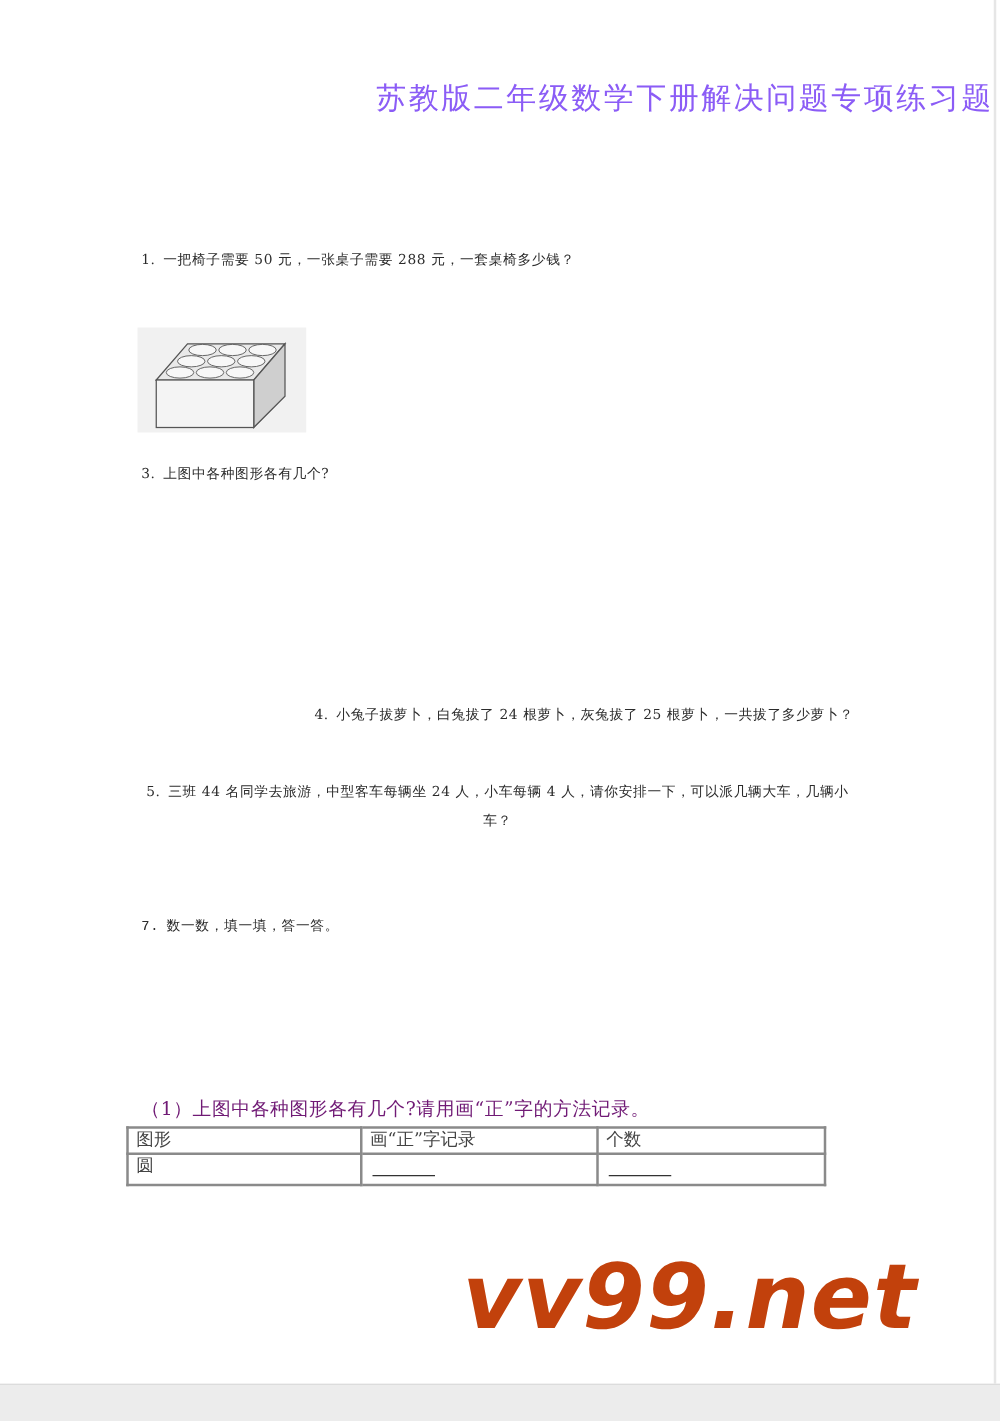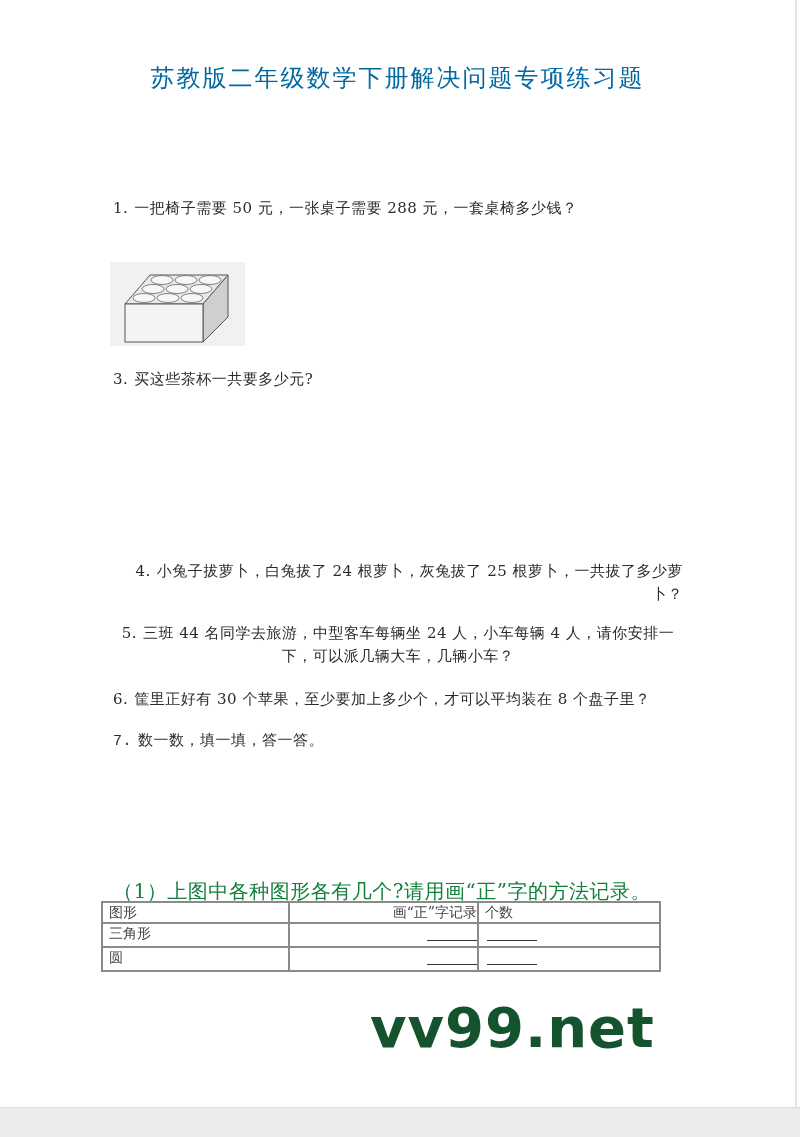--- a/index.html
+++ b/index.html
@@ -12,56 +12,57 @@
   .page {
     position: absolute; left: 0; top: 0; width: 795px; height: 1107px;
     background: #ffffff;
     border-right: 2px solid #e6e6e6;
   }
   .bottom-bar {
     position: absolute; left: 0; top: 1107px; width: 800px; height: 30px;
     background: #ececec; border-top: 1px solid #dcdcdc;
   }
   .title {
-    position: absolute; left: 0; top: 62px; width: 795px; text-align: center;
+    position: absolute; left: 0; top: 62px; width: 795px; text-align: right;
     font-family: "DejaVu Sans", "Liberation Sans", sans-serif;
-    font-size: 24px; letter-spacing: 2px; color: #0369a1;
+    font-size: 24px; letter-spacing: 2px; color: #8b5cf6;
   }
   .q {
-    position: absolute; left: 113px; font-size: 15px; line-height: 22px;
+    position: absolute; left: 113px; font-size: 11px; line-height: 22px;
     color: #2b2b2b; width: 570px; letter-spacing: 0.5px;
   }
   .q .num { margin-right: 6px; }
   .figure {
     position: absolute; left: 110px; top: 262px; width: 135px; height: 84px;
     background: #f1f1f1;
   }
   .sub {
-    position: absolute; left: 113px; top: 878px; font-size: 20px; color: #15803d;
+    position: absolute; left: 113px; top: 878px; font-size: 15px; color: #701a75;
     letter-spacing: 0.5px;
   }
   table.record {
     position: absolute; left: 101px; top: 901px; width: 560px;
     border-collapse: collapse; font-size: 14px; color: #444;
   }
   table.record td {
     border: 2px solid #8a8a8a; height: 19px; padding: 0 0 0 6px;
     vertical-align: top; line-height: 19px;
   }
   table.record td.c1 { width: 179px; margin-top: 32px; }
-  table.record td.c2 { width: 181px; text-align: right; }
+  table.record td.c2 { width: 181px; }
   .blank {
     display: inline-block; width: 50px; border-bottom: 1px solid #333;
     height: 16px; margin-left: 2px;
   }
   .watermark {
     position: absolute; left: 370px; top: 995px;
     font-family: "DejaVu Sans", "Liberation Sans", sans-serif;
-    font-weight: bold; font-size: 56px; color: #14532d; letter-spacing: 1px;
+    font-weight: bold; font-size: 72px; color: #c2410c; letter-spacing: 1px;
     pointer-events: none;
+    font-style: italic;
   }
 </style>
 </head>
 <body>
 
 <div class="page">
 
   <div class="title">苏教版二年级数学下册解决问题专项练习题</div>
 
   <div class="q" style="top:197px;">
@@ -86,54 +87,46 @@
       <ellipse cx="67" cy="27" rx="11" ry="4.5" fill="#f7f7f7" stroke="#666" stroke-width="0.8"></ellipse>
       <ellipse cx="91" cy="27" rx="11" ry="4.5" fill="#f7f7f7" stroke="#666" stroke-width="0.8"></ellipse>
 
       <ellipse cx="34" cy="36" rx="11" ry="4.5" fill="#f7f7f7" stroke="#666" stroke-width="0.8"></ellipse>
       <ellipse cx="58" cy="36" rx="11" ry="4.5" fill="#f7f7f7" stroke="#666" stroke-width="0.8"></ellipse>
       <ellipse cx="82" cy="36" rx="11" ry="4.5" fill="#f7f7f7" stroke="#666" stroke-width="0.8"></ellipse>
     </svg>
   </div>
 
   <div class="q" style="top:368px;">
-    <span class="num">3.</span><span>买这些茶杯一共要多少元?</span>
+    <span class="num">3.</span><span>上图中各种图形各有几个?</span>
   </div>
 
   <div class="q" style="top:560px; line-height:23px;text-align:right;">
     <span class="num">4.</span><span>小兔子拔萝卜，白兔拔了 24 根萝卜，灰兔拔了 25 根萝卜，一共拔了多少萝卜？</span>
   </div>
 
   <div class="q" style="top:622px; line-height:23px;text-align:center;">
     <span class="num">5.</span><span>三班 44 名同学去旅游，中型客车每辆坐 24 人，小车每辆 4 人，请你安排一下，可以派几辆大车，几辆小车？</span>
   </div>
 
-  <div class="q" style="top:688px;">
-    <span class="num">6.</span><span>筐里正好有 30 个苹果，至少要加上多少个，才可以平均装在 8 个盘子里？</span>
-  </div>
 
   <div class="q" style="top:731px;font-family:Liberation Mono, monospace;">
     <span class="num">7.</span><span>数一数，填一填，答一答。</span>
   </div>
 
   <div class="sub">（1）上图中各种图形各有几个?请用画“正”字的方法记录。</div>
 
   <table class="record">
     <tbody>
         <tr>
       <td class="c1">图形</td>
       <td class="c2">画“正”字记录</td>
       <td class="c3">个数</td>
     </tr>
     <tr>
-      <td class="c1">三角形</td>
-      <td class="c2"><span class="blank"></span></td>
-      <td class="c3"><span class="blank"></span></td>
-    </tr>
-    <tr>
       <td class="c1">圆</td>
       <td class="c2"><span class="blank"></span></td>
       <td class="c3"><span class="blank"></span></td>
     </tr>
   </tbody>
     </table>
 
   <div class="watermark">vv99.net</div>
 </div>
 

